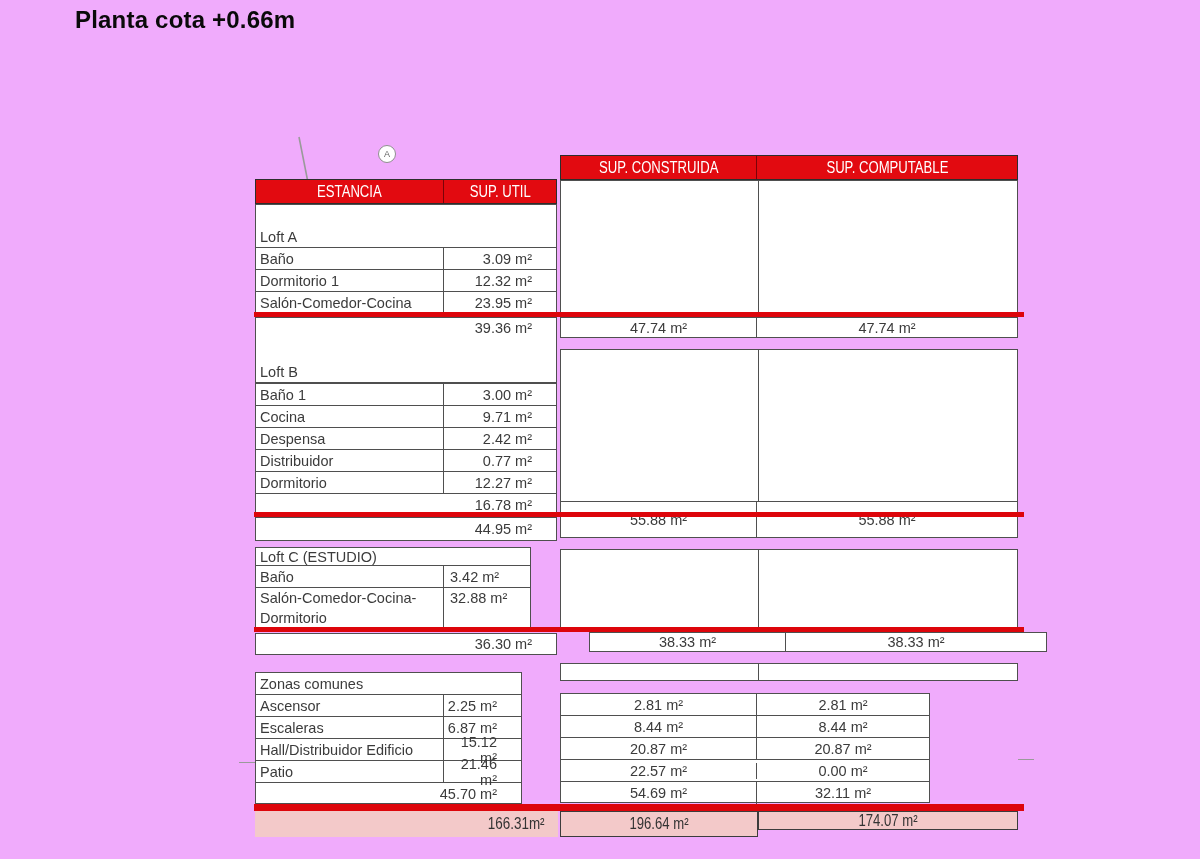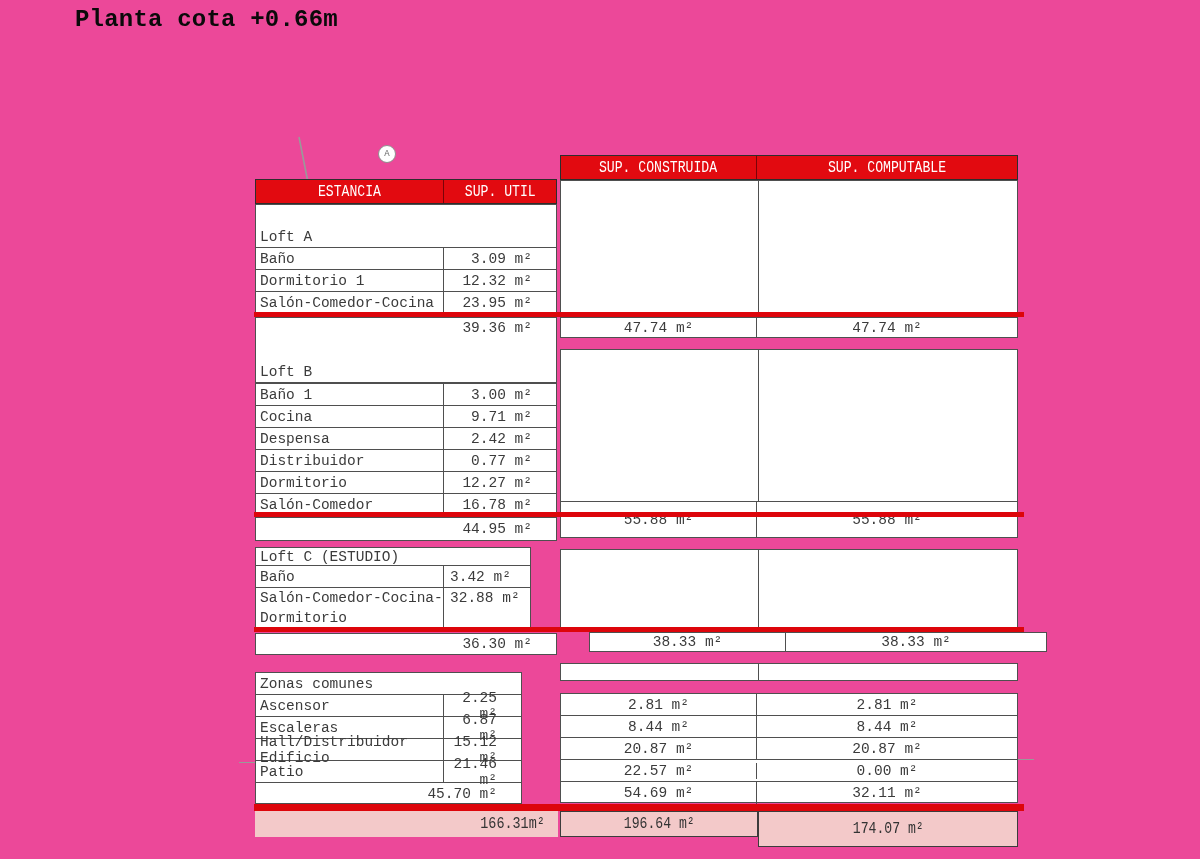--- a/index.html
+++ b/index.html
@@ -1,17 +1,17 @@
 <!DOCTYPE html>
 <html><head>
 <meta charset="utf-8">
 <style>
   html,body{margin:0;padding:0;background:#ffffff;}
-  .page{position:relative;width:1200px;height:859px;background:#ec4899;overflow:hidden;
-        font-family:Liberation Mono, monospace;color:#3b3b3b;}
+  .page{position:relative;width:1200px;height:859px;background:#f0abfc;overflow:hidden;
+        font-family:Liberation Sans, sans-serif;color:#3b3b3b;}
   .abs{position:absolute;box-sizing:border-box;}
   .title{font-size:24px;font-weight:600;color:#0a0a0a;letter-spacing:0.2px;}
   
   .tbox{position:absolute;box-sizing:border-box;border:1.2px solid #4f4f4f;background:#fff;}
   .row{position:relative;display:flex;align-items:center;box-sizing:border-box;
        border-bottom:1.2px solid #4f4f4f;font-size:14.5px;}
   .row:last-child{border-bottom:none;}
   .lbl{flex:0 0 188px;box-sizing:border-box;padding-left:4px;align-self:stretch;
        display:flex;align-items:center;}
   .lbl.div{border-right:1.2px solid #4f4f4f;}
@@ -125,23 +125,20 @@
         </div>
       <div class="val val-r">0.77 m²</div>
     </div>
     <div class="row" style="height:22px;">
       <div class="lbl div">
           <span>Dormitorio</span>
         </div>
       <div class="val val-r">12.27 m²</div>
     </div>
     <div class="row" style="height:22px;">
-      <div class="lbl div">
-          <span>Salón-Comedor</span>
-        </div>
       <div class="val val-r">16.78 m²</div>
     </div>
   </div>
 
   <div class="tbox" style="left:255px;top:517px;width:302px;height:24px;">
     <div class="row totr" style="height:100%;">
       <span>44.95 m²</span>
     </div>
   </div>
 
@@ -246,21 +243,21 @@
     <div class="rrow" style="height:100%;border-bottom:none;">
       <div class="rc1">38.33 m²</div>
       <div class="rc2">38.33 m²</div>
     </div>
   </div>
 
   <div class="tbox" style="left:560px;top:663px;width:458px;height:18px;">
       <div class="rdivider"></div>
     </div>
 
-  <div class="tbox" style="left:560px;top:693px;width:458px;height:110px;">
+  <div class="tbox" style="left:560px;top:693px;width:370px;height:110px;">
     <div class="rrow" style="height:22px;">
       <div class="rc1">2.81 m²</div>
       <div class="rc2">2.81 m²</div>
     </div>
     <div class="rrow" style="height:22px;">
       <div class="rc1">8.44 m²</div>
       <div class="rc2">8.44 m²</div>
     </div>
     <div class="rrow" style="height:22px;">
       <div class="rc1">20.87 m²</div>
@@ -273,21 +270,21 @@
     <div class="rrow" style="height:22px;">
       <div class="rc1">54.69 m²</div>
       <div class="rc2">32.11 m²</div>
     </div>
   </div>
 
   <div class="pinkbox" style="left:560px;top:811px;width:198px;height:26px;
        align-items:center;justify-content:center;">
     <span class="cond">196.64 m²</span>
   </div>
-  <div class="pinkbox" style="left:758px;top:811px;width:260px;height:36px;
+  <div class="pinkbox" style="left:758px;top:811px;width:260px;height:19px;
        align-items:center;justify-content:center;">
     <span class="cond">174.07 m²</span>
   </div>
 
   <div class="redline" style="left:254px;top:312px;width:770px;height:5px;"></div>
   <div class="redline" style="left:254px;top:512px;width:770px;height:5px;"></div>
   <div class="redline" style="left:254px;top:627px;width:770px;height:5px;"></div>
   <div class="redline" style="left:254px;top:804px;width:770px;height:7px;"></div>
 
 </div>

